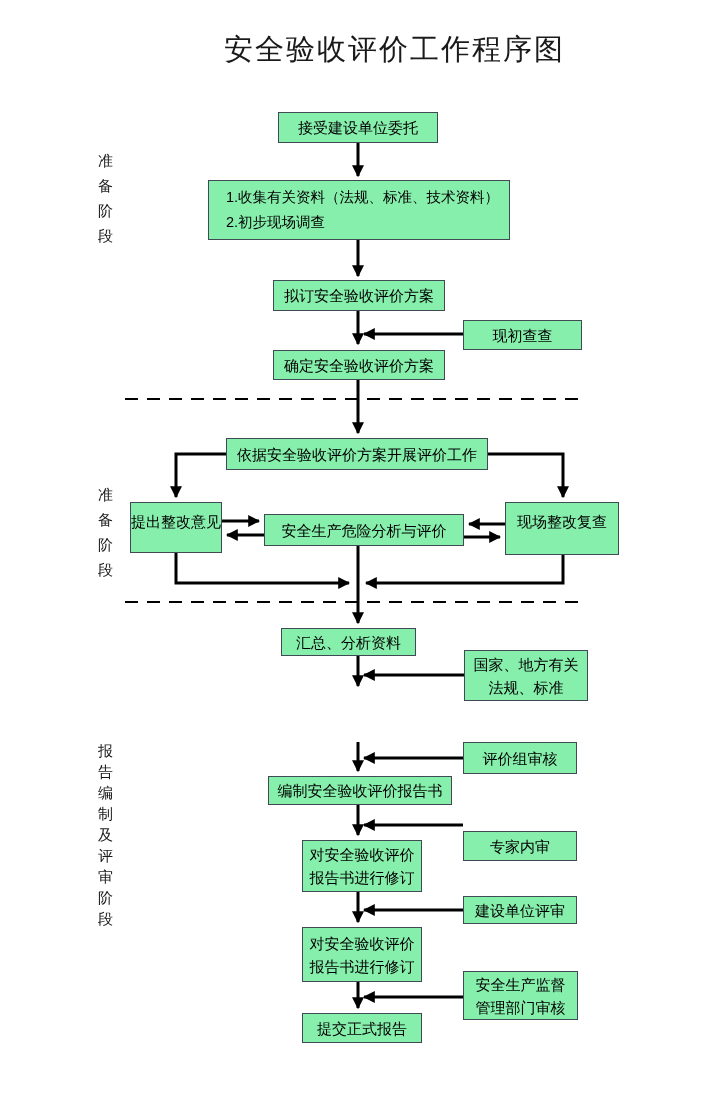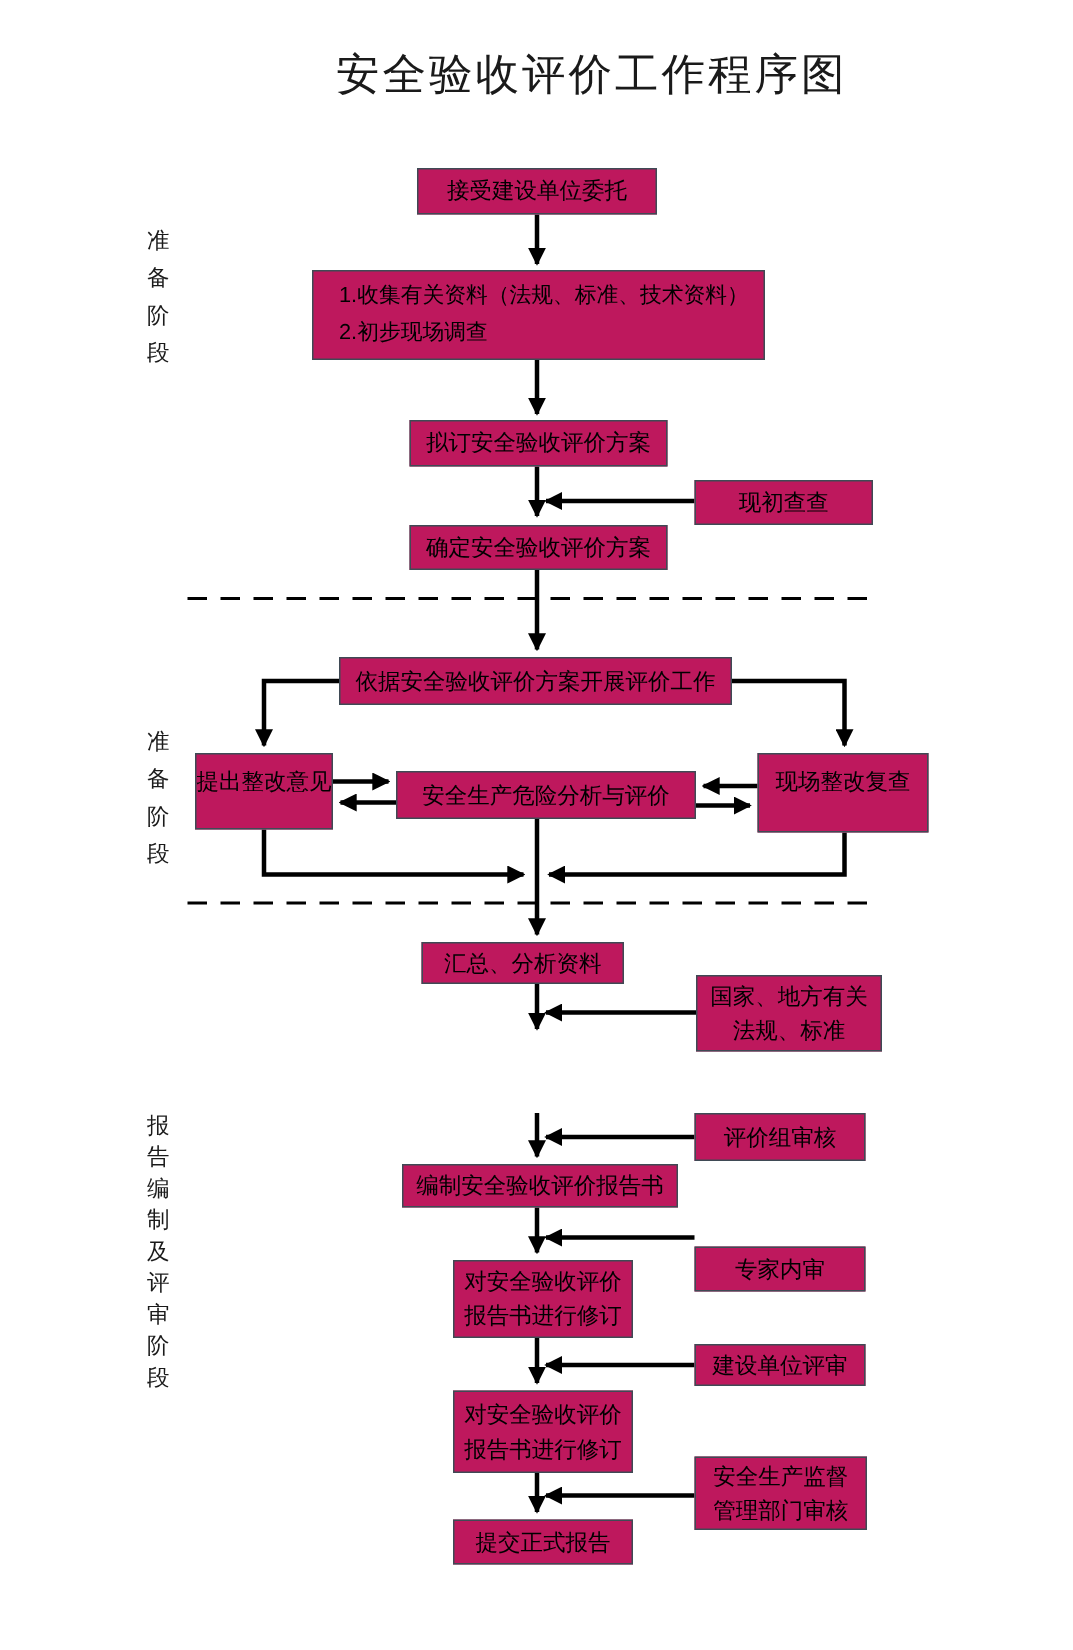--- a/index.html
+++ b/index.html
@@ -12,21 +12,21 @@
     font-size:29px;font-weight:400;color:#1a1a1a;letter-spacing:2px;margin-left:37px;
   }
   .phase-label{
     position:absolute;left:98px;width:18px;font-size:15px;color:#1a1a1a;
     word-break:break-all;text-align:left;
   }
   #phase-prep{top:148px;line-height:25px;}
   #phase-impl{top:482px;line-height:25px;}
   #phase-report{top:740px;line-height:21px;}
   .node{
-    position:absolute;background:#be185d;border:1.5px solid #3f4a55;
+    position:absolute;background:#86efac;border:1.5px solid #3f4a55;
     box-sizing:border-box;display:flex;flex-direction:column;
     justify-content:center;align-items:center;
     font-size:15px;line-height:23px;white-space:nowrap;
   }
   .node.top-align{justify-content:flex-start;padding-top:7px;}
   .node.left-align{align-items:flex-start;padding-left:17px;font-size:14.5px;line-height:25px;justify-content:center;}
   svg.overlay{position:absolute;left:0;top:0;pointer-events:none;}
 </style>
 </head>
 <body>

